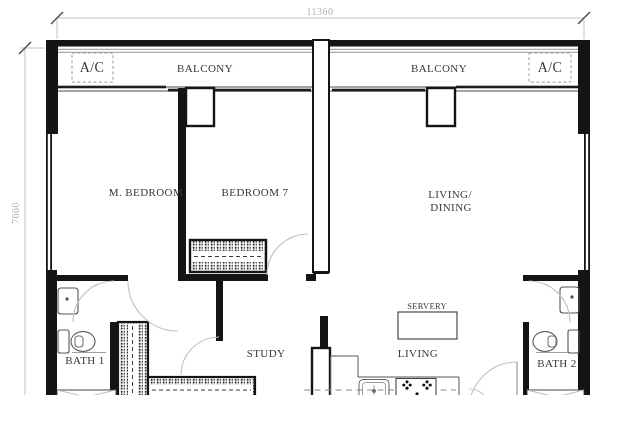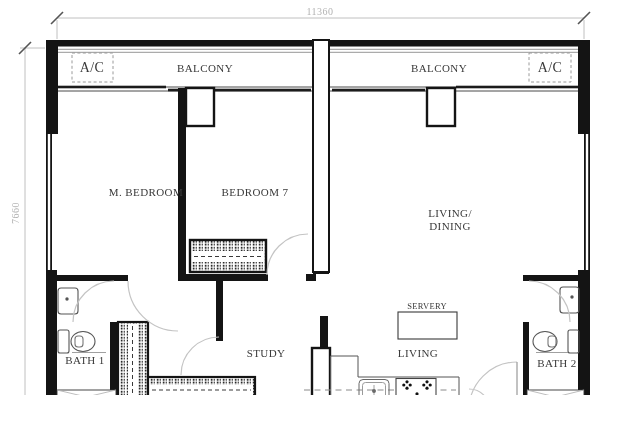--- a/index.html
+++ b/index.html
@@ -17,21 +17,21 @@
     color:#3a3a3a;
     font-size:11px;
     letter-spacing:.4px;
     white-space:nowrap;
     z-index:5;
   }
   .lbl.sm{font-size:14px;}
   .lbl.xs{font-size:8.5px;letter-spacing:.3px;}
   .lbl.dim{color:#b3b3b3;font-size:10px;letter-spacing:.5px;}
   .lbl.vdim{transform:translate(-50%,-50%) rotate(-90deg);}
-  .lbl.stack{text-align:center;line-height:13px;margin-top:19px;}
+  .lbl.stack{text-align:right;line-height:13px;}
   .lbl.stack span{display:block;}
 </style>
 </head>
 <body>
 
 <div class="plan">
 
   <svg width="622" height="433" viewBox="0 0 622 433">
     <defs>
       <pattern id="hatch" width="6" height="6" patternUnits="userSpaceOnUse">

